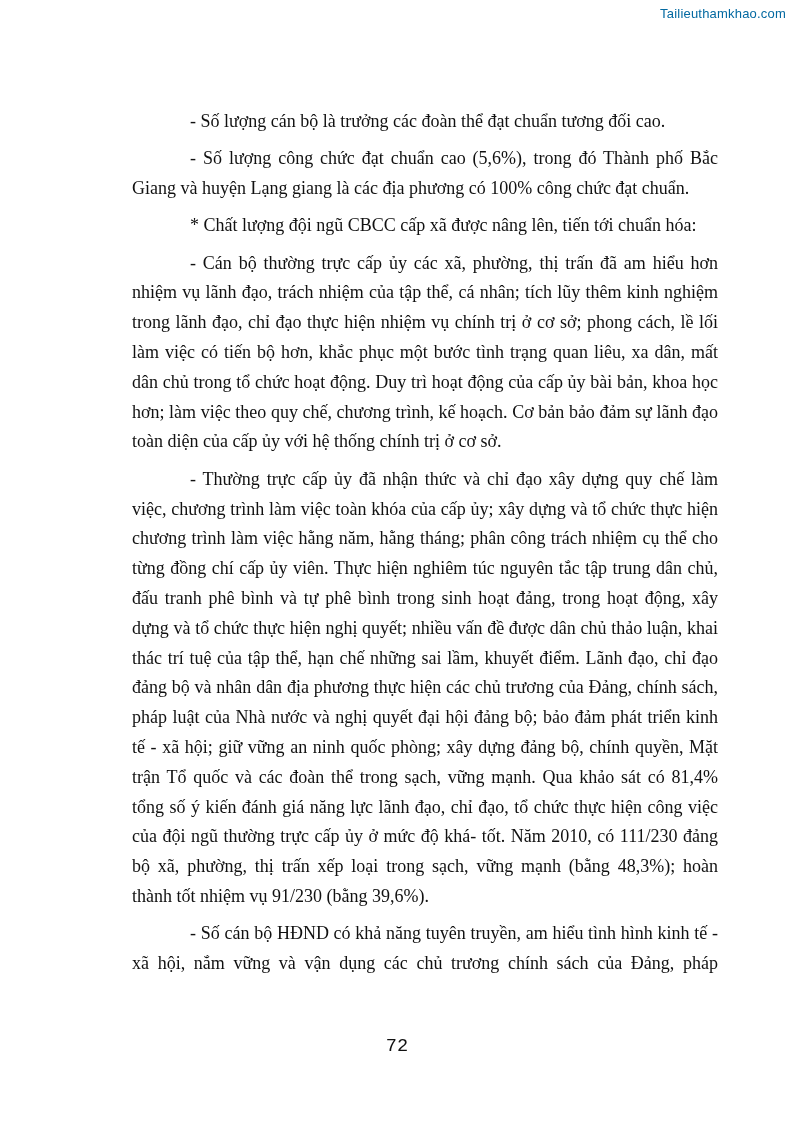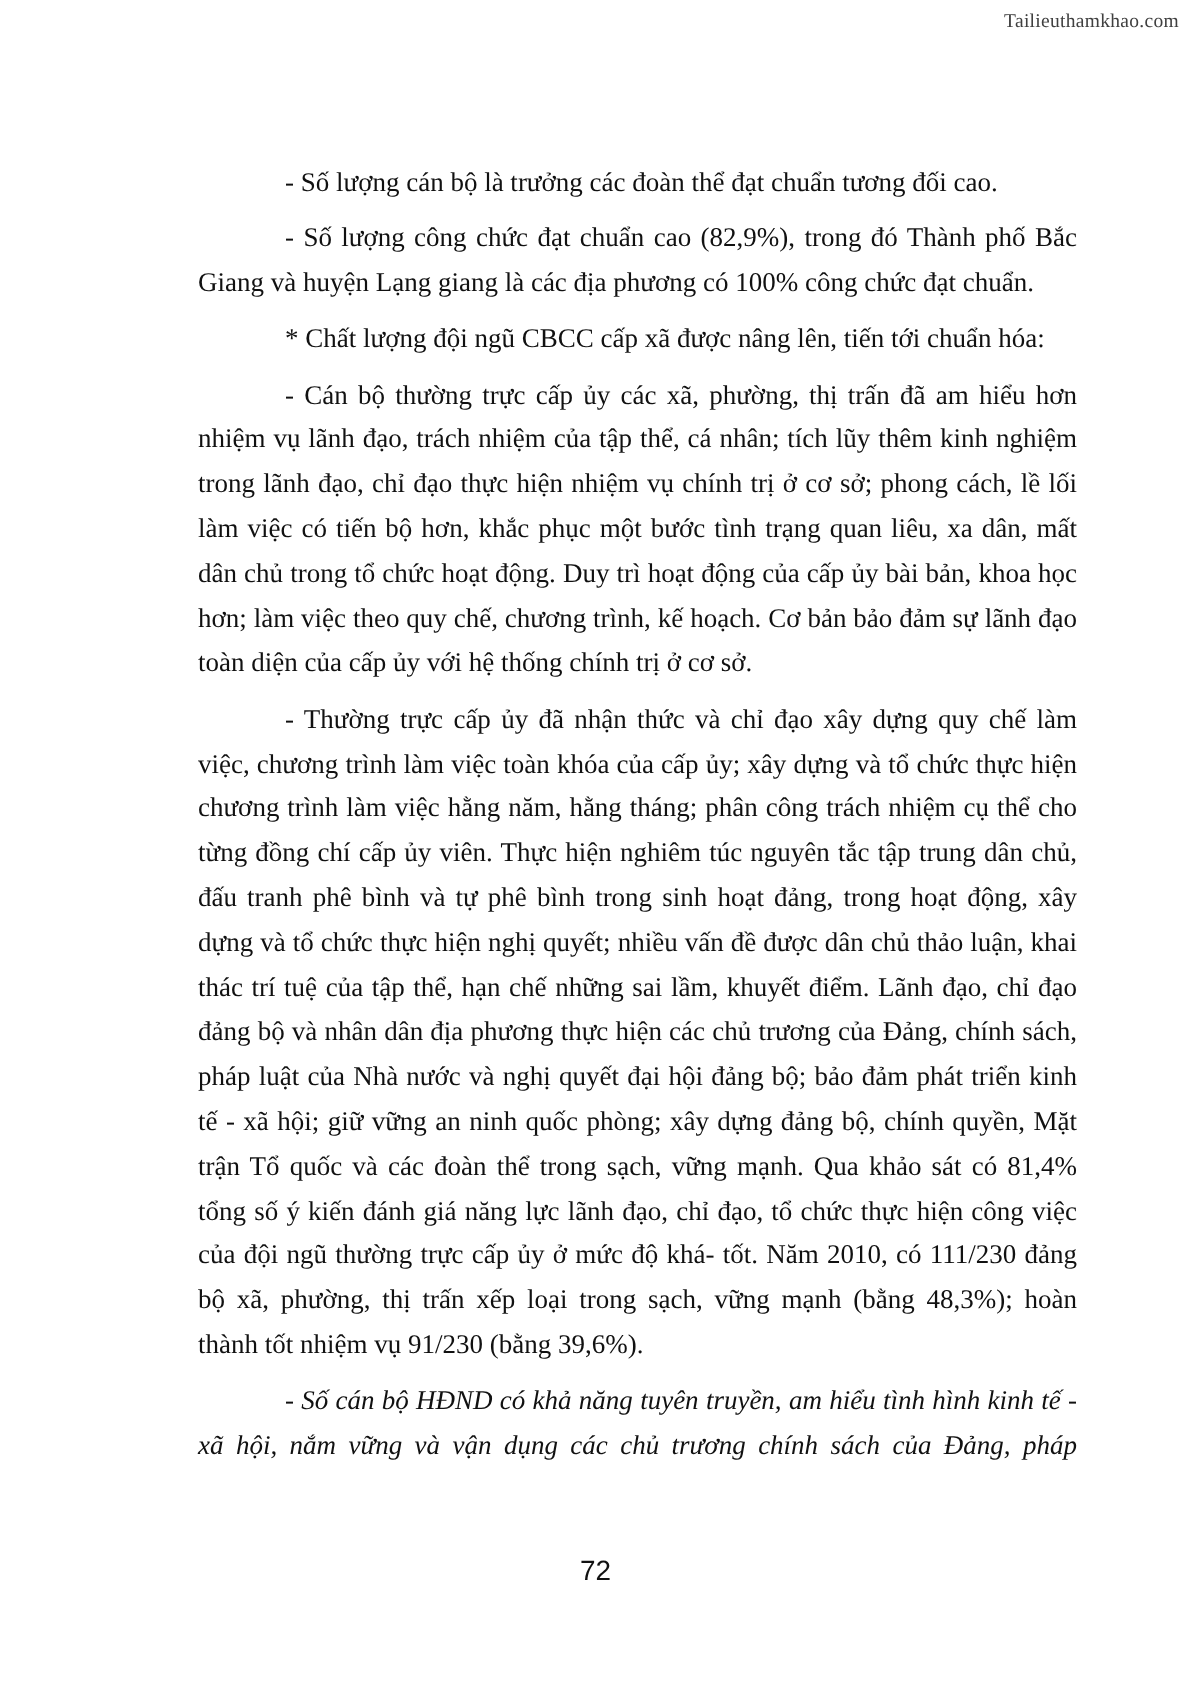--- a/index.html
+++ b/index.html
@@ -1,41 +1,41 @@
 <!DOCTYPE html>
 <html><head>
 <meta charset="utf-8">
 <style>
   html, body { margin: 0; padding: 0; background: #ffffff; }
   body { width: 794px; height: 1123px; position: relative; overflow: hidden; }
   .watermark {
     position: absolute; top: 6px; right: 8px;
-    font-family: Liberation Serif, serif;
-    font-size: 13px; color: #404040; letter-spacing: 0.2px;
+    font-family: Liberation Sans, sans-serif;
+    font-size: 13px; color: #0369a1; letter-spacing: 0.2px;
   }
   .page {
     position: absolute; left: 132px; top: 107px; width: 586px;
     font-family: "Liberation Serif", "DejaVu Serif", serif;
     font-size: 18px; line-height: 29.8px; color: #111;
   }
   .para { margin: 0 0 7.5px 0; text-align: justify; text-indent: 58px; }
   .para.italic { }
   .page-number {
     position: absolute; top: 1036px; left: 0; width: 794px; text-align: center;
-    font-family: Liberation Sans, sans-serif;
+    font-family: Liberation Mono, monospace;
     font-size: 18.6px; color: #111;
   }
 </style>
 </head>
 <body>
 
 <div class="watermark">Tailieuthamkhao.com</div>
 
 <div class="page">
   <p class="para">- Số lượng cán bộ là trưởng các đoàn thể đạt chuẩn tương đối cao.</p>
-  <p class="para">- Số lượng công chức đạt chuẩn cao (82,9%), trong đó Thành phố Bắc Giang và huyện Lạng giang là các địa phương có 100% công chức đạt chuẩn.</p>
+  <p class="para">- Số lượng công chức đạt chuẩn cao (5,6%), trong đó Thành phố Bắc Giang và huyện Lạng giang là các địa phương có 100% công chức đạt chuẩn.</p>
   <p class="para italic">* Chất lượng đội ngũ CBCC cấp xã được nâng lên, tiến tới chuẩn hóa:</p>
   <p class="para">- Cán bộ thường trực cấp ủy các xã, phường, thị trấn đã am hiểu hơn nhiệm vụ lãnh đạo, trách nhiệm của tập thể, cá nhân; tích lũy thêm kinh nghiệm trong lãnh đạo, chỉ đạo thực hiện nhiệm vụ chính trị ở cơ sở; phong cách, lề lối làm việc có tiến bộ hơn, khắc phục một bước tình trạng quan liêu, xa dân, mất dân chủ trong tổ chức hoạt động. Duy trì hoạt động của cấp ủy bài bản, khoa học hơn; làm việc theo quy chế, chương trình, kế hoạch. Cơ bản bảo đảm sự lãnh đạo toàn diện của cấp ủy với hệ thống chính trị ở cơ sở.</p>
   <p class="para">- Thường trực cấp ủy đã nhận thức và chỉ đạo xây dựng quy chế làm việc, chương trình làm việc toàn khóa của cấp ủy; xây dựng và tổ chức thực hiện chương trình làm việc hằng năm, hằng tháng; phân công trách nhiệm cụ thể cho từng đồng chí cấp ủy viên. Thực hiện nghiêm túc nguyên tắc tập trung dân chủ, đấu tranh phê bình và tự phê bình trong sinh hoạt đảng, trong hoạt động, xây dựng và tổ chức thực hiện nghị quyết; nhiều vấn đề được dân chủ thảo luận, khai thác trí tuệ của tập thể, hạn chế những sai lầm, khuyết điểm. Lãnh đạo, chỉ đạo đảng bộ và nhân dân địa phương thực hiện các chủ trương của Đảng, chính sách, pháp luật của Nhà nước và nghị quyết đại hội đảng bộ; bảo đảm phát triển kinh tế - xã hội; giữ vững an ninh quốc phòng; xây dựng đảng bộ, chính quyền, Mặt trận Tổ quốc và các đoàn thể trong sạch, vững mạnh. Qua khảo sát có 81,4% tổng số ý kiến đánh giá năng lực lãnh đạo, chỉ đạo, tổ chức thực hiện công việc của đội ngũ thường trực cấp ủy ở mức độ khá- tốt. Năm 2010, có 111/230 đảng bộ xã, phường, thị trấn xếp loại trong sạch, vững mạnh (bằng 48,3%); hoàn thành tốt nhiệm vụ 91/230 (bằng 39,6%).</p>
-  <p class="para" style="text-align-last: justify; font-style: italic;">- Số cán bộ HĐND có khả năng tuyên truyền, am hiểu tình hình kinh tế - xã hội, nắm vững và vận dụng các chủ trương chính sách của Đảng, pháp</p>
+  <p class="para" style="text-align-last: justify;">- Số cán bộ HĐND có khả năng tuyên truyền, am hiểu tình hình kinh tế - xã hội, nắm vững và vận dụng các chủ trương chính sách của Đảng, pháp</p>
 </div>
 
 <div class="page-number">72</div>
 
 </body></html>

